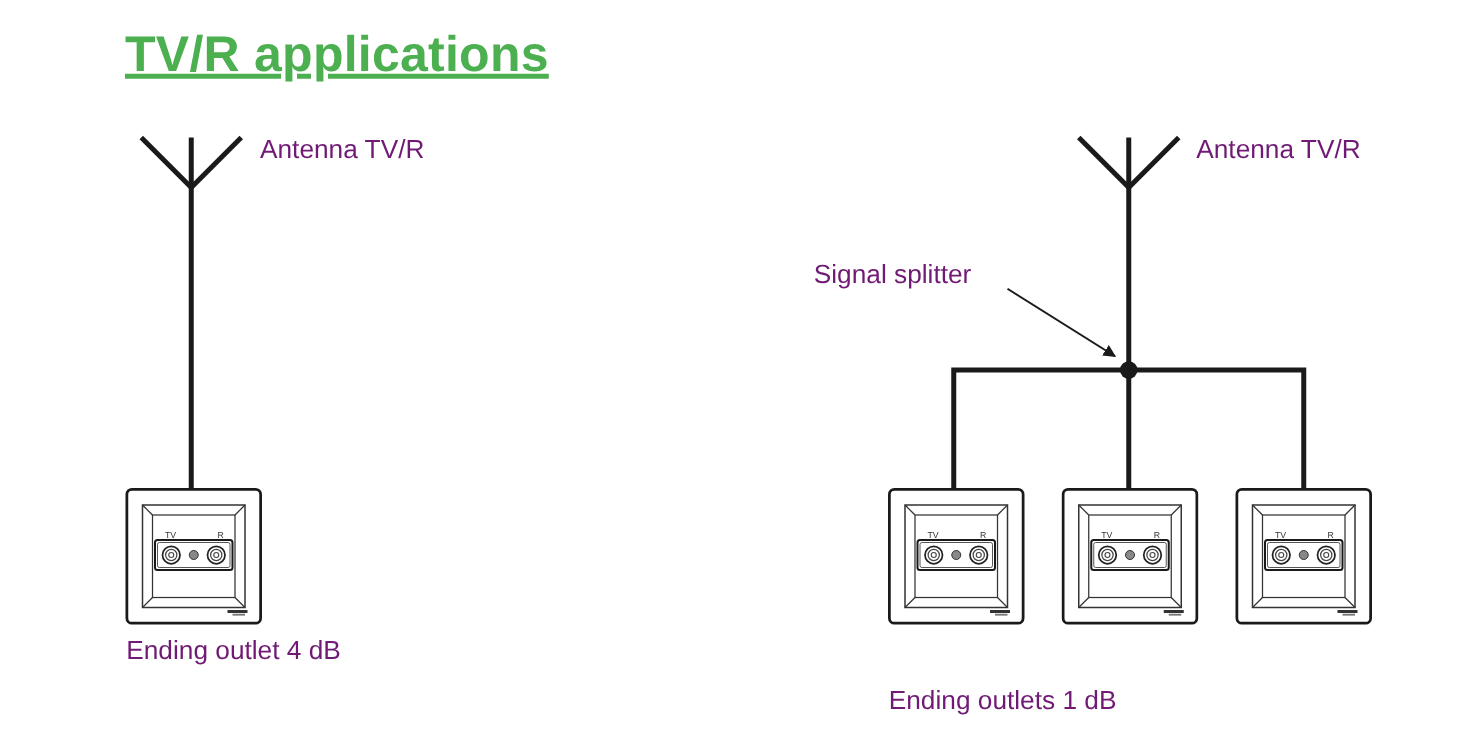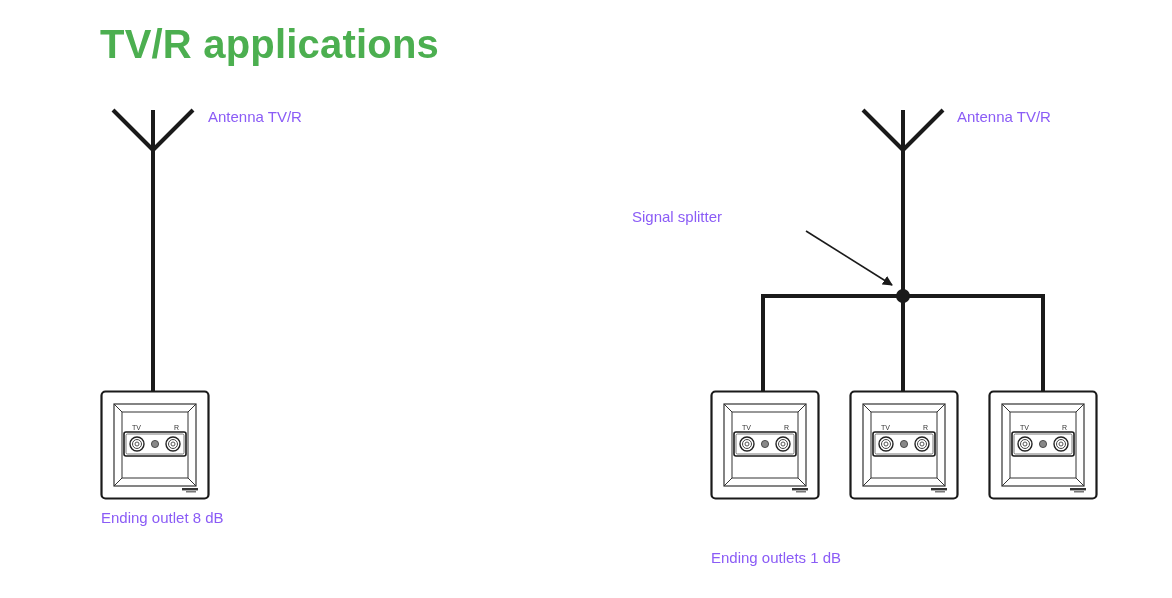--- a/index.html
+++ b/index.html
@@ -1,26 +1,26 @@
 <!DOCTYPE html>
 <html><head>
 <meta charset="utf-8">
 <style>
   html, body { margin:0; padding:0; background:#ffffff; }
   body { width:1172px; height:598px; position:relative; overflow:hidden;
          font-family:"Liberation Sans", sans-serif; color:#1a1a1a; }
   .title { position:absolute; left:100px; top:22px; font-size:40px; font-weight:bold; color:#4caf50; letter-spacing:0.2px; }
-  .lbl { position:absolute; font-size:15px; color:#8b5cf6; white-space:nowrap;text-align:center; }
+  .lbl { position:absolute; font-size:21px; color:#701a75; white-space:nowrap;text-align:center; }
   svg.diagram { position:absolute; left:0; top:0; }
   .outlet { position:absolute; width:110px; height:110px; }
 </style>
 </head>
 <body>
 
-<div class="title" style="color: rgb(76, 175, 80);">TV/R applications</div>
+<div class="title" style="color: rgb(76, 175, 80); text-decoration: underline;">TV/R applications</div>
 
 <svg class="diagram" width="1172" height="598">
   <defs>
     <marker id="arrowhead" markerWidth="10" markerHeight="10" refX="9" refY="5" orient="auto" markerUnits="userSpaceOnUse">
       <path d="M0,0 L10,5 L0,10 z" fill="#1a1a1a"></path>
     </marker>
   </defs>
 
   <g stroke="#1a1a1a" stroke-width="4" fill="none" stroke-linecap="butt">
     <line x1="113" y1="110" x2="153" y2="150"></line>
@@ -35,22 +35,22 @@
     <line x1="903" y1="110" x2="903" y2="150"></line>
   </g>
   <line x1="903" y1="148" x2="903" y2="392" stroke="#1a1a1a" stroke-width="4"></line>
   <polyline points="763,392 763,296 1043,296 1043,392" fill="none" stroke="#1a1a1a" stroke-width="4"></polyline>
   <circle cx="903" cy="296" r="7" fill="#1a1a1a"></circle>
   <line x1="806" y1="231" x2="892" y2="285" stroke="#1a1a1a" stroke-width="1.6" marker-end="url(#arrowhead)"></line>
 </svg>
 
 <div class="lbl" style="left:208px;top:108px;">Antenna TV/R</div>
 <div class="lbl" style="left:957px;top:108px;">Antenna TV/R</div>
-<div class="lbl" style="left:632px;top:208px;">Signal splitter</div>
-<div class="lbl" style="left:101px;top:509px;">Ending outlet 8 dB</div>
+<div class="lbl" style="left:651px;top:208px;">Signal splitter</div>
+<div class="lbl" style="left:101px;top:509px;">Ending outlet 4 dB</div>
 <div class="lbl" style="left:711px;top:509px;margin-top:40px;">Ending outlets 1 dB</div>
 
 <div class="outlet" style="left:100px;top:390px;">
   <svg width="110" height="110" viewBox="0 0 110 110">
     <rect x="1.5" y="1.5" width="107" height="107" rx="4" fill="#fff" stroke="#1a1a1a" stroke-width="2.2"></rect>
     <rect x="14" y="14" width="82" height="82" fill="#fff" stroke="#333" stroke-width="1.2"></rect>
     <rect x="22" y="22" width="66" height="66" fill="#fff" stroke="#333" stroke-width="1"></rect>
     <line x1="14" y1="14" x2="22" y2="22" stroke="#333" stroke-width="1"></line>
     <line x1="96" y1="14" x2="88" y2="22" stroke="#333" stroke-width="1"></line>
     <line x1="14" y1="96" x2="22" y2="88" stroke="#333" stroke-width="1"></line>

